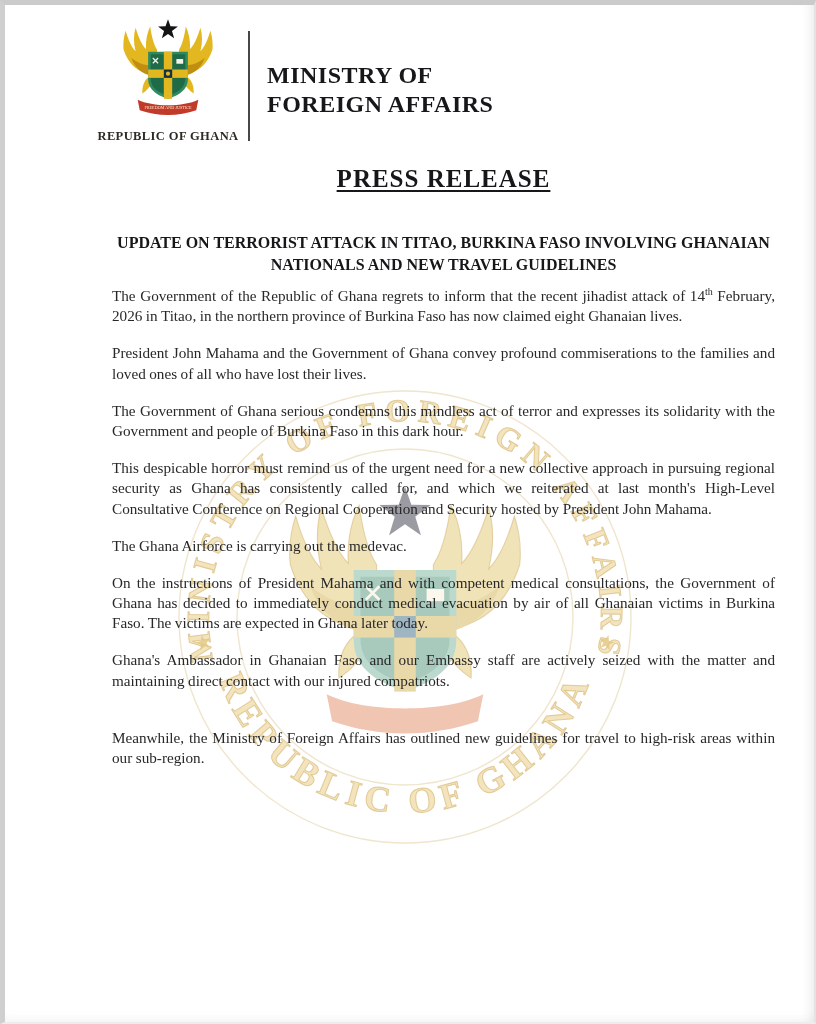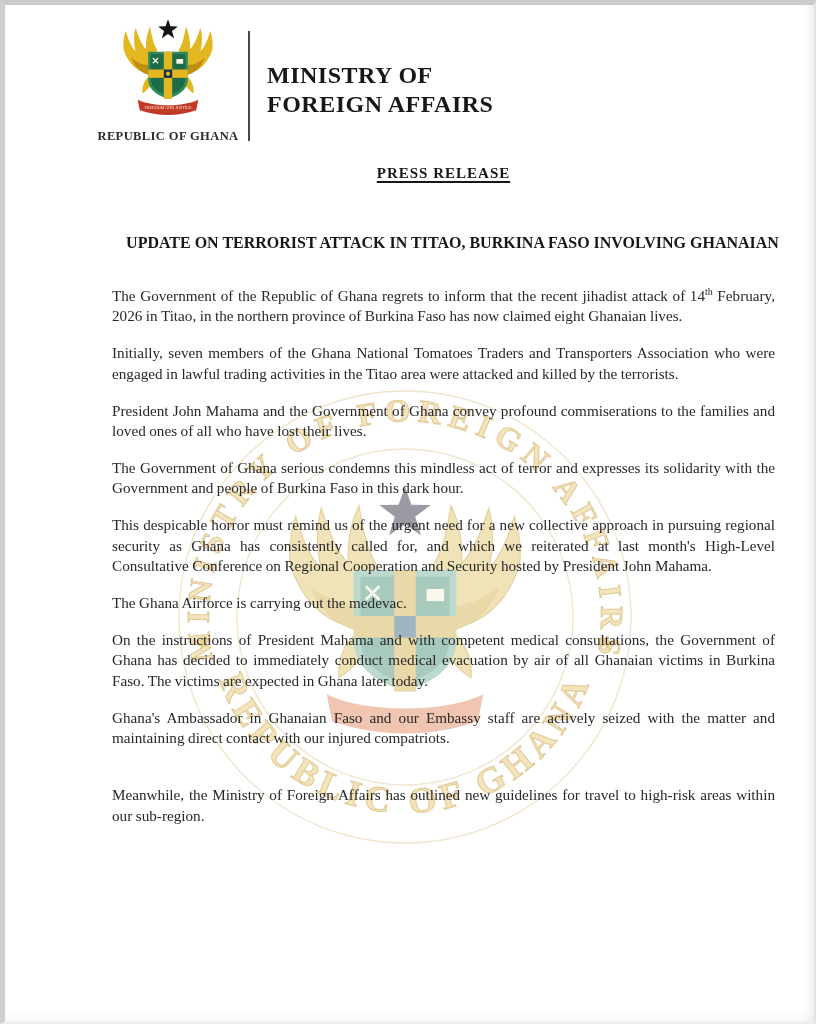--- a/index.html
+++ b/index.html
@@ -37,23 +37,23 @@
   .arms-wm .f-shield2{fill:#A7CABD;} .arms-wm .f-ribbon{fill:var(--wm-ribbon);}
   .arms-wm .f-white{fill:#fbf7ec;} .arms-wm .f-navy{fill:#9fb6c2;}
   
   .logo-block{position:absolute;left:88px;top:12px;width:150px;text-align:center;z-index:2;}
   .republic-label{margin-top:3px;font-size:12.5px;font-weight:600;letter-spacing:.4px;color:#2E2A26;white-space:nowrap;}
   .hdr-divider{position:absolute;left:243px;top:26px;width:2px;height:110px;background:#474747;z-index:2;}
   .ministry-title{position:absolute;left:262px;top:56px;z-index:2;
     font-size:24px;font-weight:bold;line-height:29px;letter-spacing:.5px;color:var(--heading-ink);}
   
   .press-label{position:absolute;left:107px;top:160px;width:663px;text-align:center;z-index:1;
-    font-size:15px;font-weight:bold;letter-spacing:1px;color:var(--heading-ink);}
+    font-size:25px;font-weight:bold;letter-spacing:1px;color:var(--heading-ink);}
   .press-label span{text-decoration:underline;text-decoration-thickness:2px;text-underline-offset:3px;}
-  .headline{position:absolute;left:116px;top:227px;width:663px;text-align:center;z-index:1;
+  .headline{position:absolute;left:107px;top:227px;width:663px;text-align:center;z-index:1;
     font-size:16px;font-weight:bold;line-height:22px;color:var(--heading-ink);}
   .bodytext{position:absolute;left:107px;top:281px;width:663px;z-index:1;
     font-size:15.2px;line-height:20.4px;color:var(--ink);text-align:justify;word-spacing:-.3px;}
   .bodytext p{margin:0 0 16.5px 0;}
   .bodytext sup{font-size:10px;line-height:0;vertical-align:super;}
 </style>
 </head>
 <body>
 
 <div class="page">
@@ -142,25 +142,25 @@
       <div>FOREIGN AFFAIRS</div>
     </div>
   </header>
 
   <div class="press-label">
     <span>PRESS RELEASE</span>
   </div>
 
   <div class="headline">
     <div>UPDATE ON TERRORIST ATTACK IN TITAO, BURKINA FASO INVOLVING GHANAIAN</div>
+    <div>NATIONALS AND NEW TRAVEL GUIDELINES</div>
   </div>
 
   <div class="bodytext">
       <p><span>The Government of the Republic of Ghana regrets to inform that the recent jihadist attack of 14</span><sup>th</sup><span> February, 2026 in Titao, in the northern province of Burkina Faso has now claimed eight Ghanaian lives.</span></p>
-      <p><span>Initially, seven members of the Ghana National Tomatoes Traders and Transporters Association who were engaged in lawful trading activities in the Titao area were attacked and killed by the terrorists.</span></p>
       <p><span>President John Mahama and the Government of Ghana convey profound commiserations to the families and loved ones of all who have lost their lives.</span></p>
       <p><span>The Government of Ghana serious condemns this mindless act of terror and expresses its solidarity with the Government and people of Burkina Faso in this dark hour.</span></p>
       <p><span>This despicable horror must remind us of the urgent need for a new collective approach in pursuing regional security as Ghana has consistently called for, and which we reiterated at last month's High-Level Consultative Conference on Regional Cooperation and Security hosted by President John Mahama.</span></p>
       <p><span>The Ghana Airforce is carrying out the medevac.</span></p>
       <p><span>On the instructions of President Mahama and with competent medical consultations, the Government of Ghana has decided to immediately conduct medical evacuation by air of all Ghanaian victims in Burkina Faso. The victims are expected in Ghana later today.</span></p>
       <p><span>Ghana's Ambassador in Ghanaian Faso and our Embassy staff are actively seized with the matter and maintaining direct contact with our injured compatriots.</span></p>
       <p><br><span>Meanwhile, the Ministry of Foreign Affairs has outlined new guidelines for travel to high-risk areas within our sub-region.</span></p>
     </div>
 
 </div>

